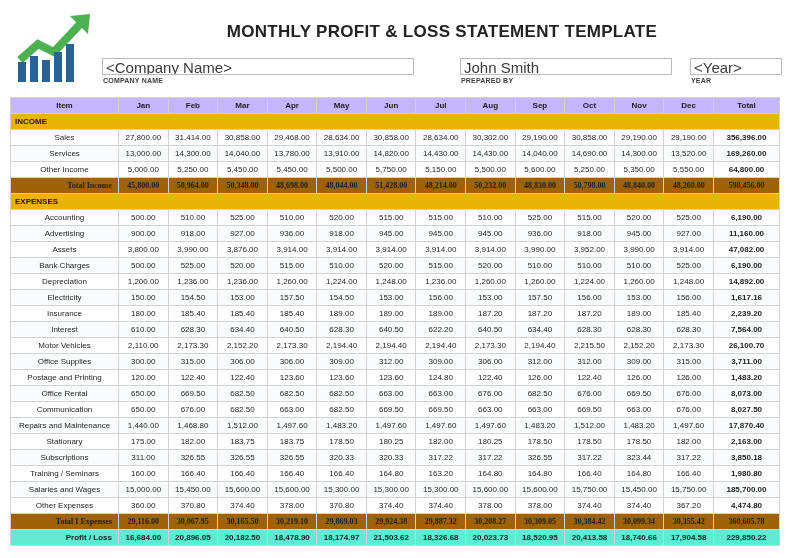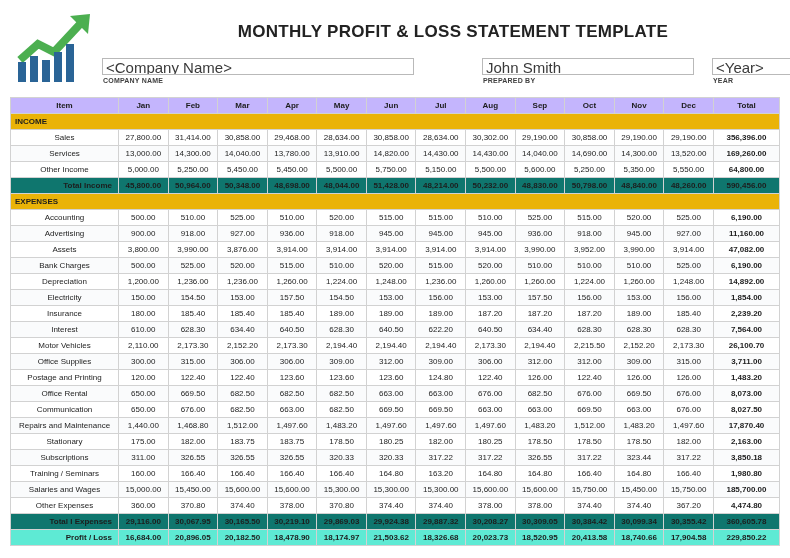--- a/index.html
+++ b/index.html
@@ -48,21 +48,21 @@
   .fields-row {
     display: flex;
     align-items: flex-start;
     gap: 8px;
   }
   .field {
     display: flex;
     flex-direction: column;
   }
   .field.company { width: 312px; }
-  .field.preparedby { width: 212px; margin-left: 60px; }
+  .field.preparedby { width: 212px; margin-left: 38px; }
   .field.year { width: 92px; margin-left: 10px; }
   .field-input {
     border: 1px solid #b9b9b9;
     background: #ffffff;
     height: 17px;
     line-height: 17px;
     font-size: 15px;
     color: #3a3a3a;
     padding: 0 3px;
     box-sizing: border-box;
@@ -109,22 +109,23 @@
   td.total { text-align: center; font-weight: bold; }
   tr.section td {
     background: #eab308;
     font-weight: bold;
     font-size: 8px;
     text-align: left;
   }
   tr.body td { background: #ffffff; }
   tr.alt td { background: #fafbfc; }
   tr.subtotal td {
-    background: #0f766e;
+    background: #a16207;
     font-weight: bold;
+    font-family: Liberation Serif, serif;
   }
   tr.subtotal td.label { text-align: right; padding-right: 6px; }
   tr.grand td {
     background: #5eead4;
     font-weight: bold;
   }
   tr.grand td.label { text-align: right; padding-right: 6px; }
 </style>
 </head>
 <body>
@@ -342,21 +343,21 @@
           <td class="num">153.00</td>
           <td class="num">157.50</td>
           <td class="num">154.50</td>
           <td class="num">153.00</td>
           <td class="num">156.00</td>
           <td class="num">153.00</td>
           <td class="num">157.50</td>
           <td class="num">156.00</td>
           <td class="num">153.00</td>
           <td class="num">156.00</td>
-          <td class="total">1,854.00</td>
+          <td class="total">1,617.16</td>
         </tr>
         <tr class="body">
           <td class="label">Insurance</td>
           <td class="num">180.00</td>
           <td class="num">185.40</td>
           <td class="num">185.40</td>
           <td class="num">185.40</td>
           <td class="num">189.00</td>
           <td class="num">189.00</td>
           <td class="num">189.00</td>

